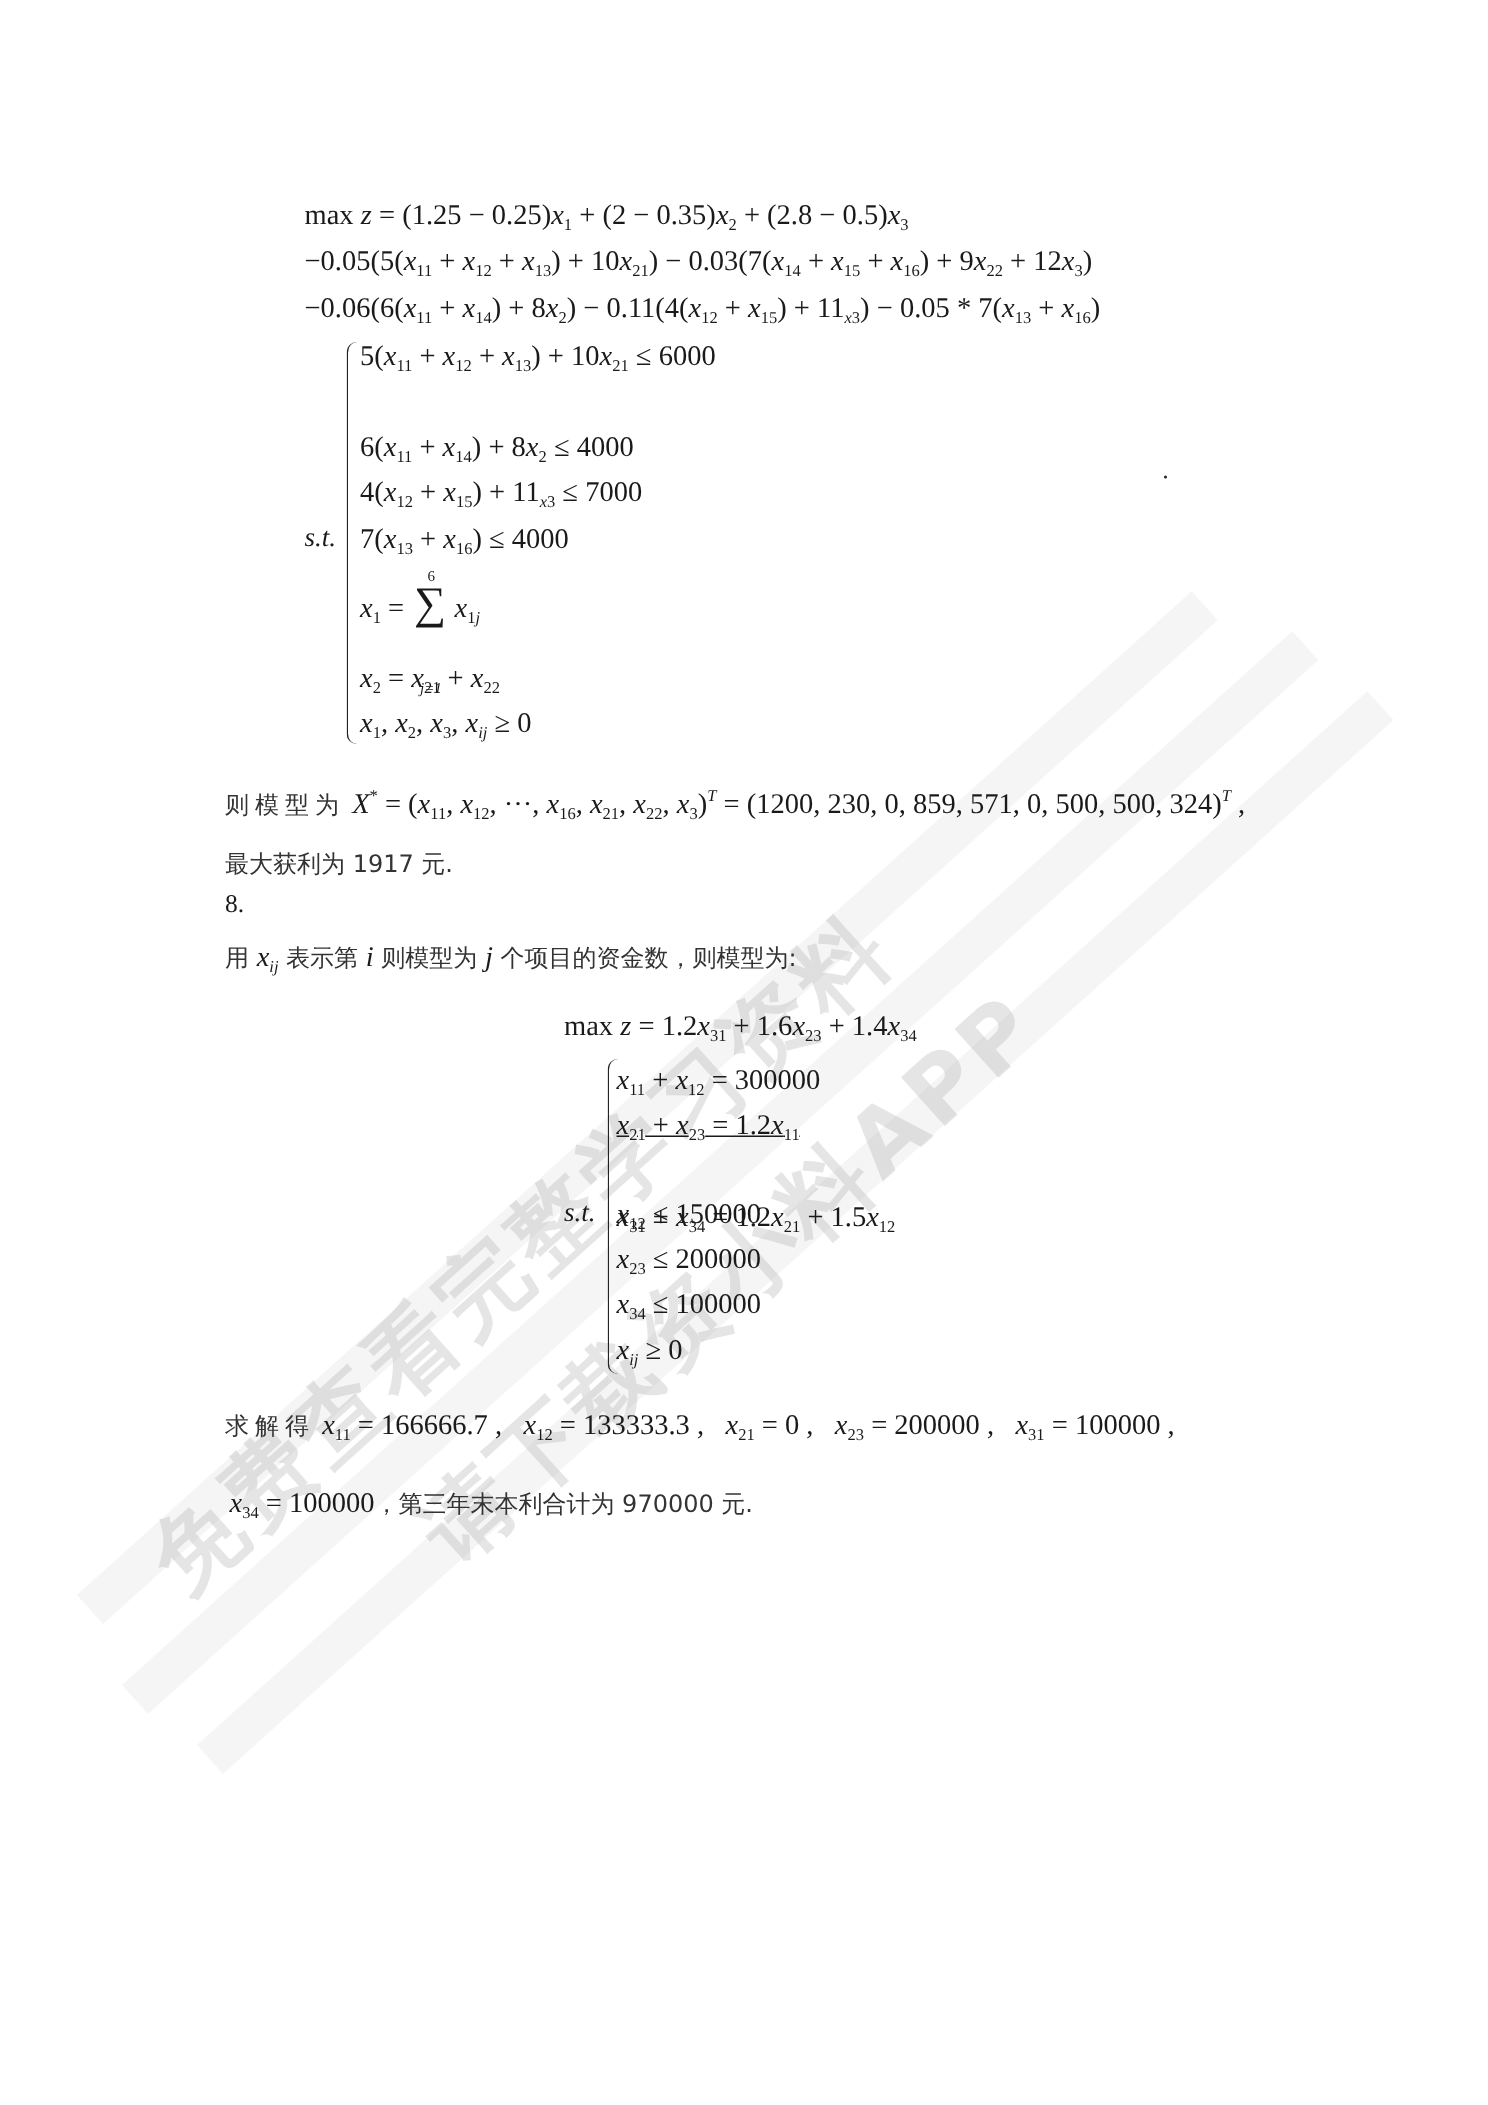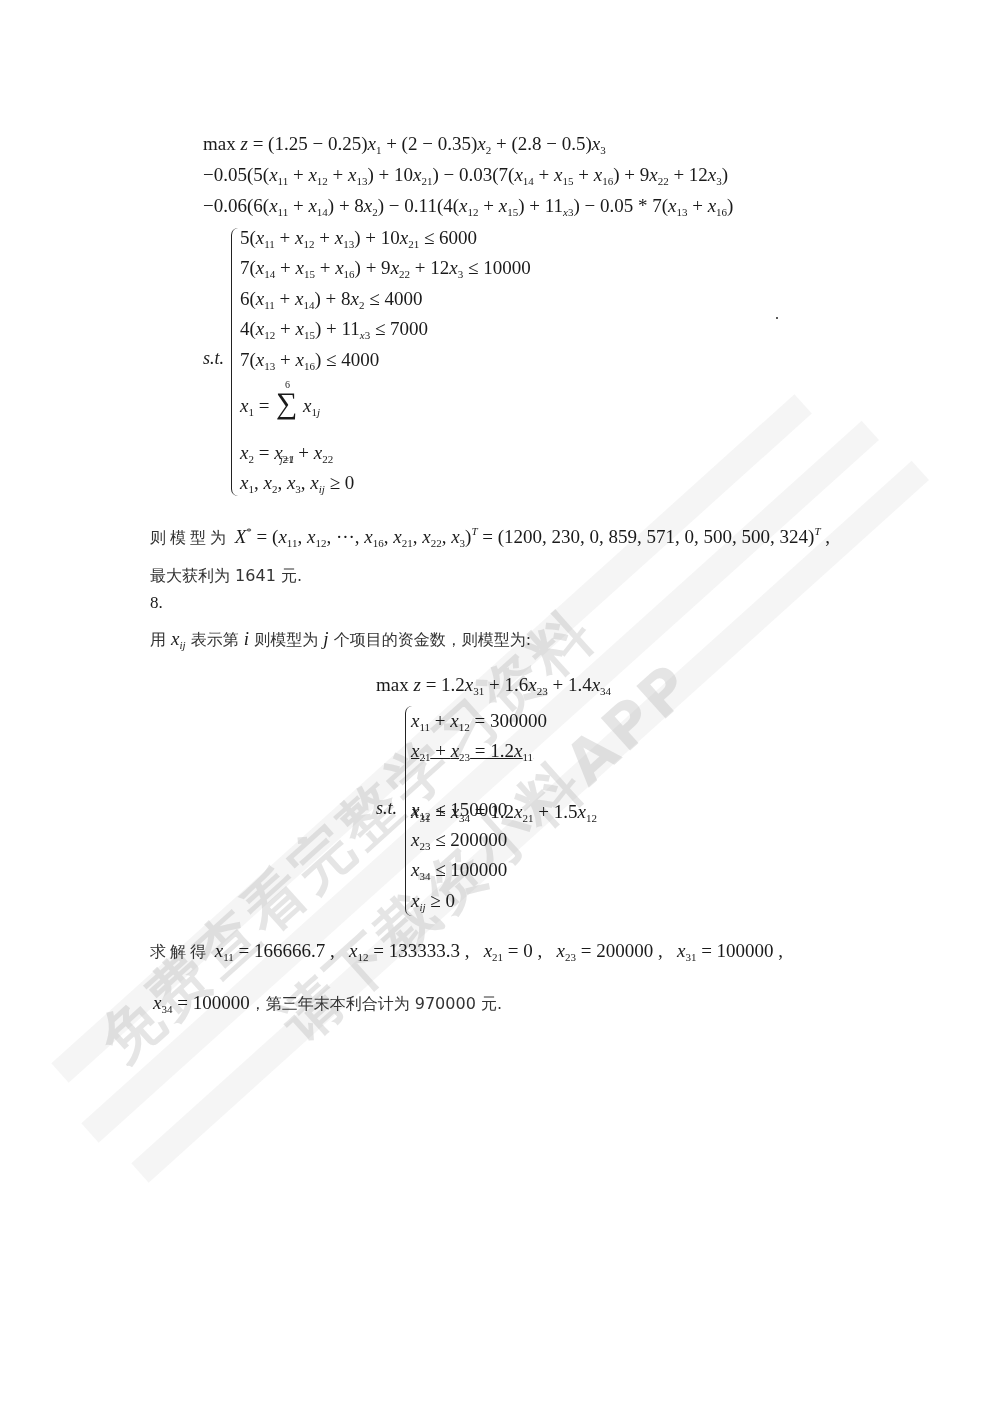--- a/index.html
+++ b/index.html
@@ -42,23 +42,20 @@
   <div class="line" style="left:203px; top:194px;">
     −0.06(6(<i>x</i><sub>11</sub> + <i>x</i><sub>14</sub>) + 8<i>x</i><sub>2</sub>) − 0.11(4(<i>x</i><sub>12</sub> + <i>x</i><sub>15</sub>) + 11<sub><i>x</i>3</sub>) − 0.05 * 7(<i>x</i><sub>13</sub> + <i>x</i><sub>16</sub>)
   </div>
 
   <div class="brace" style="left:231px; top:228px; height:268px;"></div>
   <div class="st" style="left:203px; top:348px;">s.t.</div>
 
   <div class="line" style="left:240px; top:226px;">
     5(<i>x</i><sub>11</sub> + <i>x</i><sub>12</sub> + <i>x</i><sub>13</sub>) + 10<i>x</i><sub>21</sub> ≤ 6000
   </div>
-  <div class="line" style="left:240px; top:256px;">
-    7(<i>x</i><sub>14</sub> + <i>x</i><sub>15</sub> + <i>x</i><sub>16</sub>) + 9<i>x</i><sub>22</sub> + 12<i>x</i><sub>3</sub> ≤ 10000
-  </div>
   <div class="line" style="left:240px; top:287px;">
     6(<i>x</i><sub>11</sub> + <i>x</i><sub>14</sub>) + 8<i>x</i><sub>2</sub> ≤ 4000
   </div>
   <div class="line" style="left:240px; top:317px;">
     4(<i>x</i><sub>12</sub> + <i>x</i><sub>15</sub>) + 11<sub><i>x</i>3</sub> ≤ 7000
   </div>
   <div class="line" style="left:240px; top:348px;">
     7(<i>x</i><sub>13</sub> + <i>x</i><sub>16</sub>) ≤ 4000
   </div>
   <div class="line" style="left:240px; top:394px;">
@@ -76,21 +73,21 @@
   <div class="line" style="left:240px; top:471px;">
     <i>x</i><sub>1</sub>, <i>x</i><sub>2</sub>, <i>x</i><sub>3</sub>, <i>x</i><sub><i>ij</i></sub> ≥ 0
   </div>
 
   <div class="dot" style="left:776px; top:317px;"></div>
 
   <div class="line" style="left:150px; top:525px;">
     <span class="cn" style="letter-spacing:4px;">则模型为</span>
     <i>X</i><sup>*</sup> = (<i>x</i><sub>11</sub>, <i>x</i><sub>12</sub>, ···, <i>x</i><sub>16</sub>, <i>x</i><sub>21</sub>, <i>x</i><sub>22</sub>, <i>x</i><sub>3</sub>)<sup><i>T</i></sup> = (1200, 230, 0, 859, 571, 0, 500, 500, 324)<sup><i>T</i></sup> ,
   </div>
-  <div class="line cn" style="left:150px; top:564px;">最大获利为 1641 元.</div>
+  <div class="line cn" style="left:150px; top:564px;">最大获利为 1917 元.</div>
 
   <div class="line" style="left:150px; top:591px; font-size:17px;">8.</div>
   <div class="line" style="left:150px; top:627px;">
     <span class="cn">用 </span><i>x</i><sub><i>ij</i></sub><span class="cn"> 表示第 </span><i>i</i><span class="cn"> 则模型为 </span><i>j</i><span class="cn"> 个项目的资金数，则模型为:</span>
   </div>
 
   <div class="line" style="left:376px; top:673px;">
     max <i>z</i> = 1.2<i>x</i><sub>31</sub> + 1.6<i>x</i><sub>23</sub> + 1.4<i>x</i><sub>34</sub>
   </div>
 

